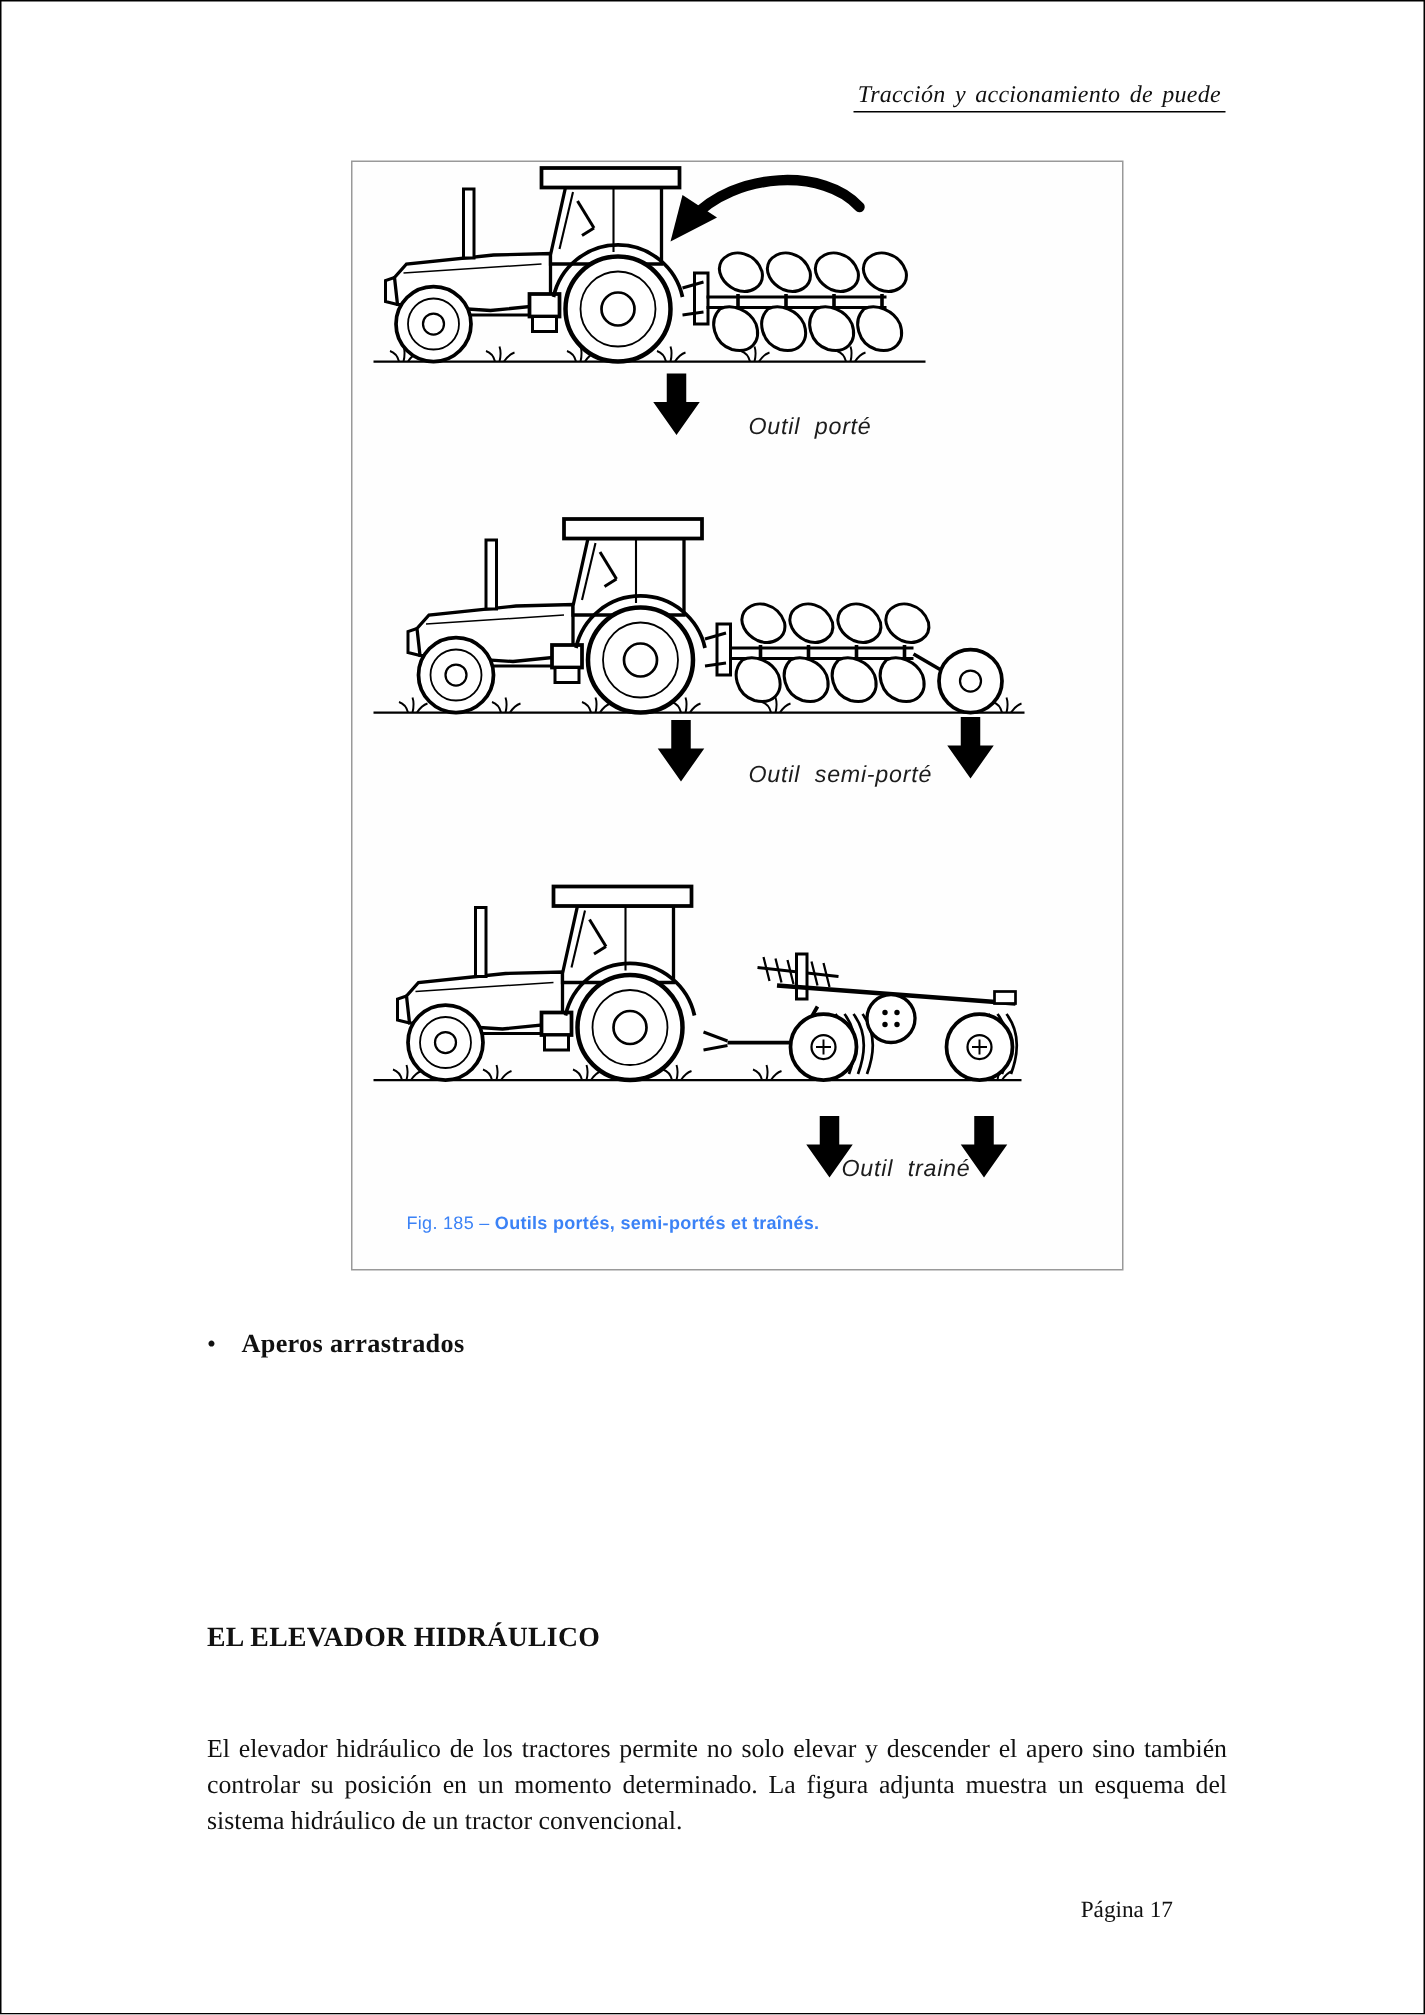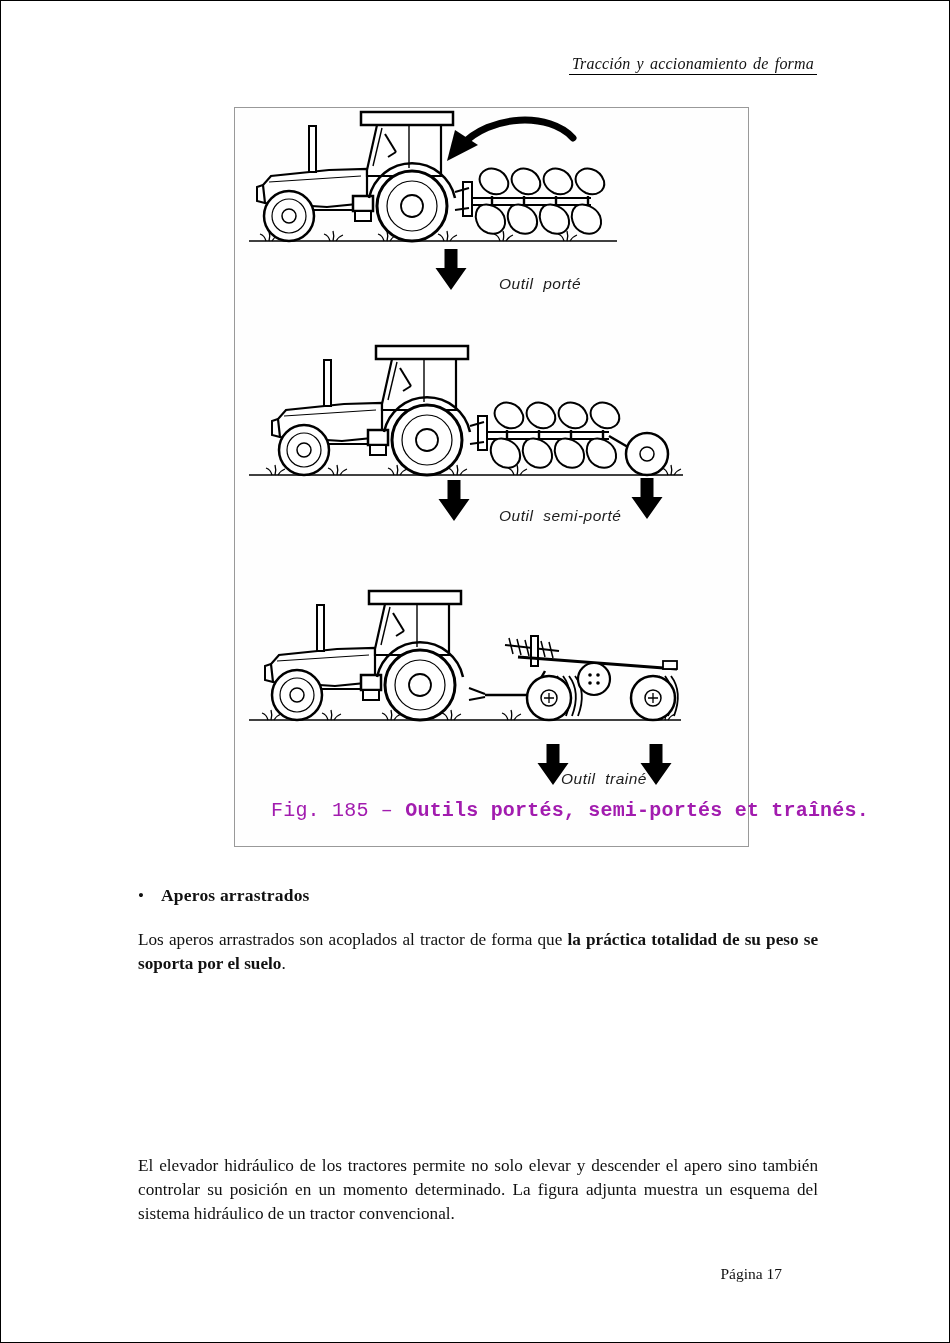--- a/index.html
+++ b/index.html
@@ -13,21 +13,21 @@
     font-style:italic; font-size:16px; letter-spacing:.2px;
     border-bottom:1px solid #000; padding:0 3px 1px 3px; word-spacing:2px;
   }
   .figure-box{
     position:absolute; left:233px; top:106px; width:481px; height:738px;
     border:1px solid #999; background:#fefefe; box-sizing:content-box;padding-left:32px;
   }
   .figure-box svg{position:absolute; left:0; top:0;}
   .fig-caption{
     position:absolute; left:36px; bottom:24px; white-space:nowrap;
-    font-family:Liberation Mono, monospace; font-size:20px; color:#a21caf;
+    font-family:Liberation Sans, sans-serif; font-size:12px; color:#3b82f6;
     letter-spacing:.2px;
   }
   .fig-caption .cap-bold{font-weight:bold;}
   .figlabel{
     font-family:"Liberation Sans", sans-serif; font-style:italic;
     font-size:15.5px; fill:#1c1c1c; letter-spacing:.5px; word-spacing:5px;
   }
   .content-block{position:absolute; left:137px; width:680px;}
   .para{font-size:17.2px; line-height:24px; text-align:justify; margin:0;}
   .b{font-weight:bold;}
@@ -38,21 +38,21 @@
   .p2{top:994px;}
   .section-heading{top:1081px; font-weight:bold; font-size:18.5px; letter-spacing:.2px;}
   .p3{top:1130px;margin-top:23px;}
   .footer{position:absolute; top:1264px; right:167px; font-size:15.5px;}
 </style>
 </head>
 <body>
 
 <div class="page">
 
-  <div class="header">Tracción y accionamiento de forma</div>
+  <div class="header">Tracción y accionamiento de puede</div>
 
   <div class="figure-box">
     <svg width="481" height="738" viewBox="0 0 481 738">
       <defs>
         <g id="tractor">
           <path d="M8,97 L6,79 L14,70 L72,64 L110,63 L110,97 L70,101 Z" fill="#fff" stroke="#000" stroke-width="2.2"></path>
           <path d="M12,76 L104,70" fill="none" stroke="#000" stroke-width="1"></path>
           <path d="M6,79 L0,81 L0,95 L8,97" fill="none" stroke="#000" stroke-width="2"></path>
           <rect x="52" y="20" width="7" height="46" fill="#fff" stroke="#000" stroke-width="2"></rect>
           <path d="M110,64 L120,19 L184,19 L184,70 L110,70 Z" fill="#fff" stroke="#000" stroke-width="2.2"></path>
@@ -187,21 +187,21 @@
       </g>
     </svg>
 
     <div class="fig-caption"><span>Fig. 185 – </span><span class="cap-bold">Outils portés, semi-portés et traînés.</span></div>
   </div>
 
   <div class="content-block bullet-row">
     <span class="bullet-marker">•</span><span class="bullet-heading">Aperos arrastrados</span>
   </div>
 
-  <p class="content-block para p1"><span>Los aperos arrastrados son acoplados al tractor de forma que </span><span class="b">la práctica totalidad de su peso se soporta por el suelo</span><span>.</span></p>
-
-
+
+
+  <div class="content-block section-heading">EL ELEVADOR HIDRÁULICO</div>
 
   <p class="content-block para p3">El elevador hidráulico de los tractores permite no solo elevar y descender el apero sino también controlar su posición en un momento determinado. La figura adjunta muestra un esquema del sistema hidráulico de un tractor convencional.</p>
 
   <div class="footer">Página 17</div>
 
 </div>
 
 </body></html>

